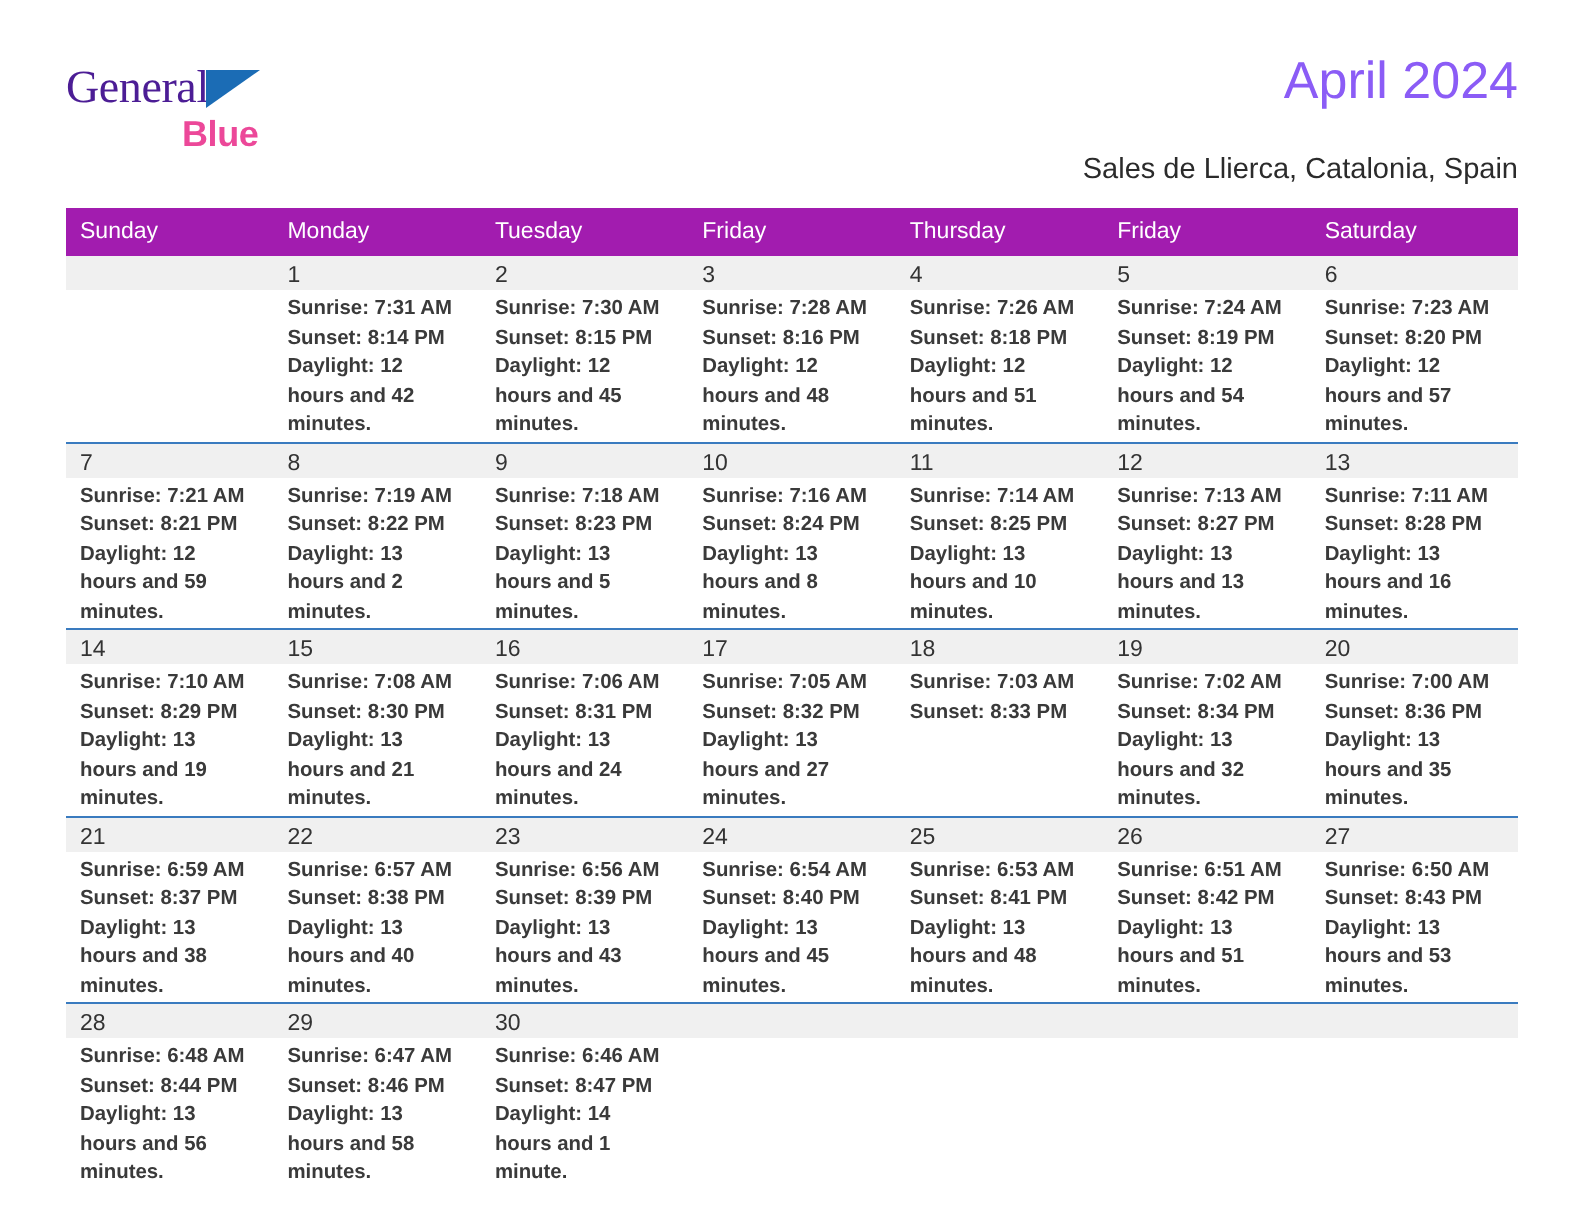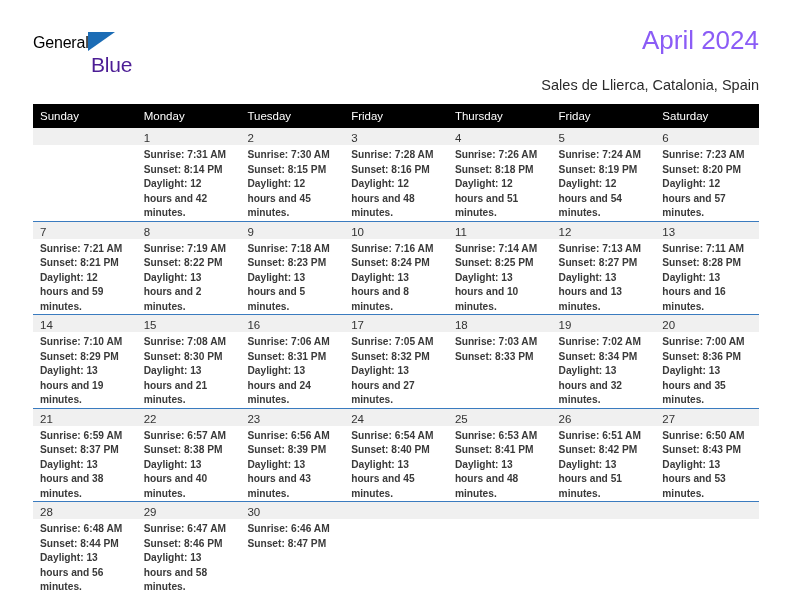--- a/index.html
+++ b/index.html
@@ -30,43 +30,45 @@
     height: 70px;
   }
   .logo {
     position: absolute;
     left: 0;
     top: 6px;
     width: 200px;
     height: 56px;
   }
   .logo-general {
-    font-size: 16px;
-    color: #000000;
+    font-size: 23px;
+    color: #4c1d95;
     letter-spacing: -0.2px;
     line-height: 1;
     display: inline-block;
+    font-family: Liberation Serif, serif;
   }
   .logo-triangle {
     display: inline-block;
     width: 0;
     height: 0;
     border-left: 27px solid #1b6cb5;
     border-bottom: 19px solid transparent;
     vertical-align: -3px;
     margin-left: -1px;
   }
   .logo-blue {
     display: block;
-    font-size: 21px;
-    color: #4c1d95;
+    font-size: 18px;
+    color: #ec4899;
     line-height: 1;
     margin-top: 2px;
     margin-left: 58px;
     letter-spacing: -0.2px;
+    font-weight: bold;
   }
   .title-block {
     position: absolute;
     right: 0;
     top: 0;
     text-align: right;
   }
   .cal-title {
     font-size: 26px;
     color: #8b5cf6;
@@ -82,21 +84,21 @@
 
   
   .calendar {
     position: absolute;
     left: 33px;
     top: 104px;
     width: 726px;
   }
   .dow-row {
     display: flex;
-    background: #000000;
+    background: #a21caf;
   }
   .dow {
     flex: 1 1 0;
     box-sizing: border-box;
     color: #ffffff;
     font-size: 11.5px;
     padding: 5px 0 5px 7px;
     line-height: 1.25;
     white-space: nowrap;
   }
@@ -409,20 +411,21 @@
               <div>Sunrise: 6:47 AM</div>
               <div>Sunset: 8:46 PM</div>
               <div class="wrap">Daylight: 13 hours and 58 minutes.</div>
             </div>
           </div>
           <div class="cell">
             <div class="cell-date">30</div>
             <div class="cell-body">
               <div>Sunrise: 6:46 AM</div>
               <div>Sunset: 8:47 PM</div>
+              <div class="wrap">Daylight: 14 hours and 1 minute.</div>
             </div>
           </div>
           <div class="cell empty">
             <div class="cell-date"></div>
             <div class="cell-body"></div>
           </div>
           <div class="cell empty">
             <div class="cell-date"></div>
             <div class="cell-body"></div>
           </div>

